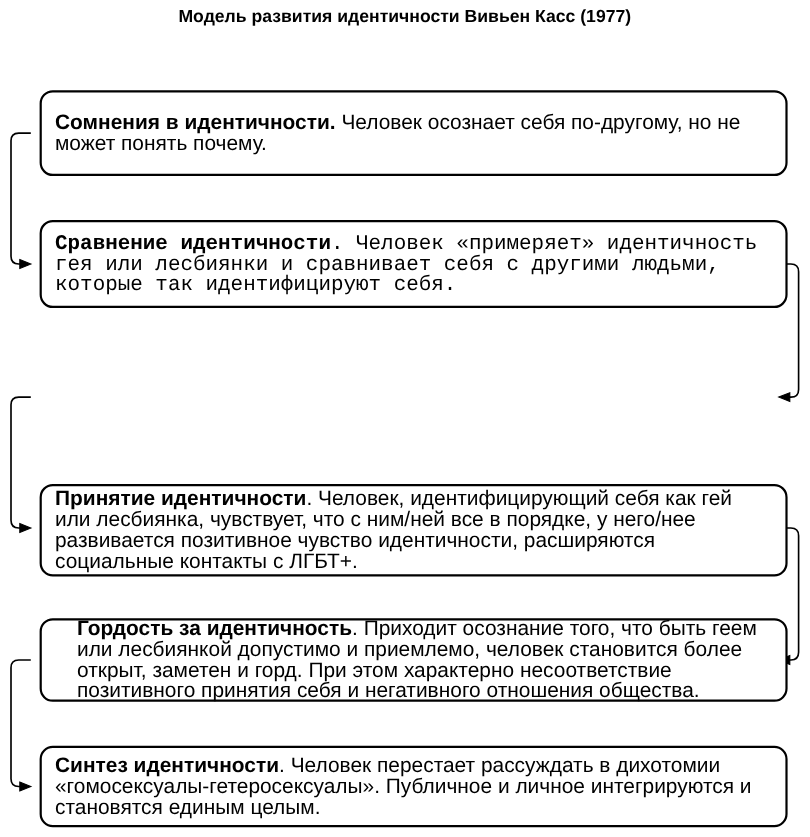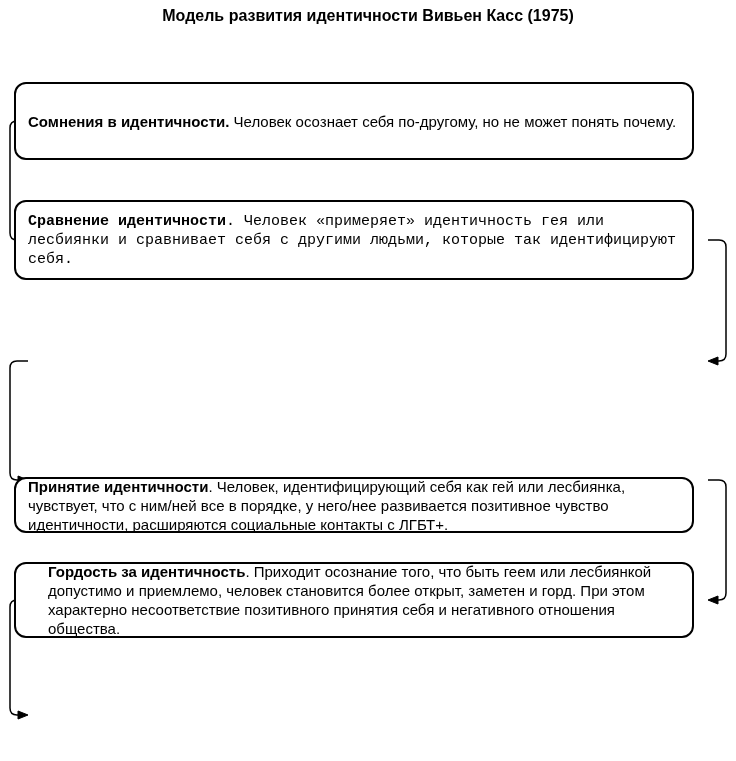--- a/index.html
+++ b/index.html
@@ -35,47 +35,47 @@
     stroke: #000000;
     stroke-width: 1.5;
   }
   .connectors polygon {
     fill: #000000;
     stroke: #000000;
     stroke-width: 1;
   }
   .stage {
     position: absolute;
-    left: 14px;
+    left: 36px;
     width: 680px;
     box-sizing: border-box;
     background: #ffffff;
     border: 2px solid #000000;
     border-radius: 12px;
     display: flex;
     align-items: center;
     padding: 0 12px;
-    font-size: 15px;
+    font-size: 19px;
     line-height: 19px;
   }
   .stage p { margin: 0; }
   .stage .heading { font-weight: bold; }
   .s1 { top: 82px;  height: 78px; }
   .s2 { top: 200px; height: 80px; font-family: Liberation Mono, monospace; }
   .s3 { top: 322px; height: 78px; }
-  .s4 { top: 440px; height: 56px; margin-top: 37px; }
+  .s4 { top: 440px; height: 84px; }
   .s5 { top: 562px; height: 76px; padding-left: 32px; }
   .s6 { top: 678px; height: 74px; }
 </style>
 </head>
 <body>
 
 <div class="canvas">
 
-  <h1 class="title">Модель развития идентичности Вивьен Касс (1975)</h1>
+  <h1 class="title">Модель развития идентичности Вивьен Касс (1977)</h1>
 
   <svg class="connectors" viewBox="0 0 736 761" xmlns="http://www.w3.org/2000/svg">
 
     <path d="M 28 121 H 17 Q 10 121 10 128 V 233 Q 10 240 17 240 H 19"></path>
     <polygon points="28,240 18,236 18,244"></polygon>
 
     <path d="M 708 240 H 719 Q 726 240 726 247 V 354 Q 726 361 719 361 H 717"></path>
     <polygon points="708,361 718,357 718,365"></polygon>
 
     <path d="M 28 361 H 17 Q 10 361 10 368 V 473 Q 10 480 17 480 H 19"></path>
@@ -98,14 +98,17 @@
 
 
   <div class="stage s4">
     <p><span class="heading">Принятие идентичности</span><span>. Человек, идентифицирующий себя как гей или лесбиянка, чувствует, что с ним/ней все в порядке, у него/нее развивается позитивное чувство идентичности, расширяются социальные контакты с ЛГБТ+.</span></p>
   </div>
 
   <div class="stage s5">
     <p><span class="heading">Гордость за идентичность</span><span>. Приходит осознание того, что быть геем или лесбиянкой допустимо и приемлемо, человек становится более открыт, заметен и горд. При этом характерно несоответствие позитивного принятия себя и негативного отношения общества.</span></p>
   </div>
 
+  <div class="stage s6">
+    <p><span class="heading">Синтез идентичности</span><span>. Человек перестает рассуждать в дихотомии «гомосексуалы-гетеросексуалы». Публичное и личное интегрируются и становятся единым целым.</span></p>
+  </div>
 
 </div>
 
 </body></html>

